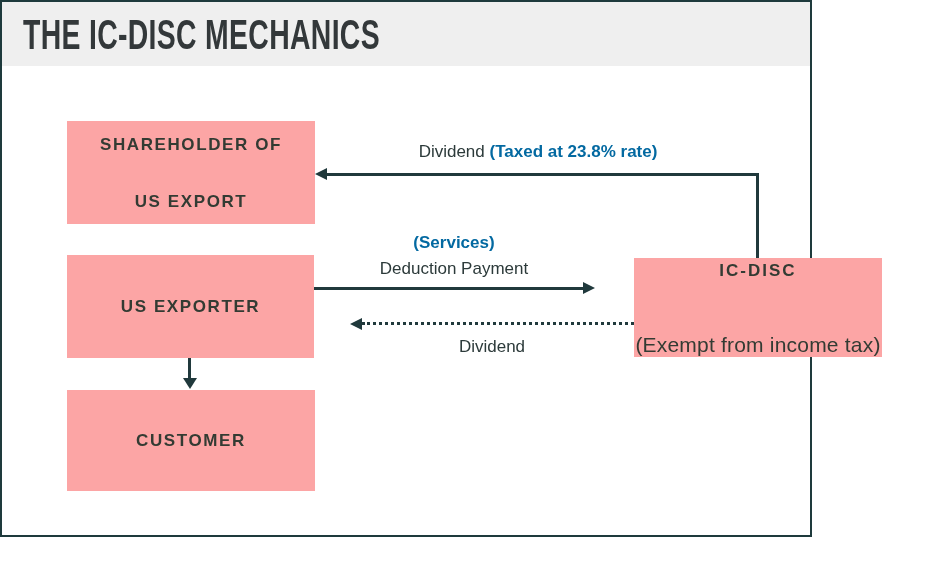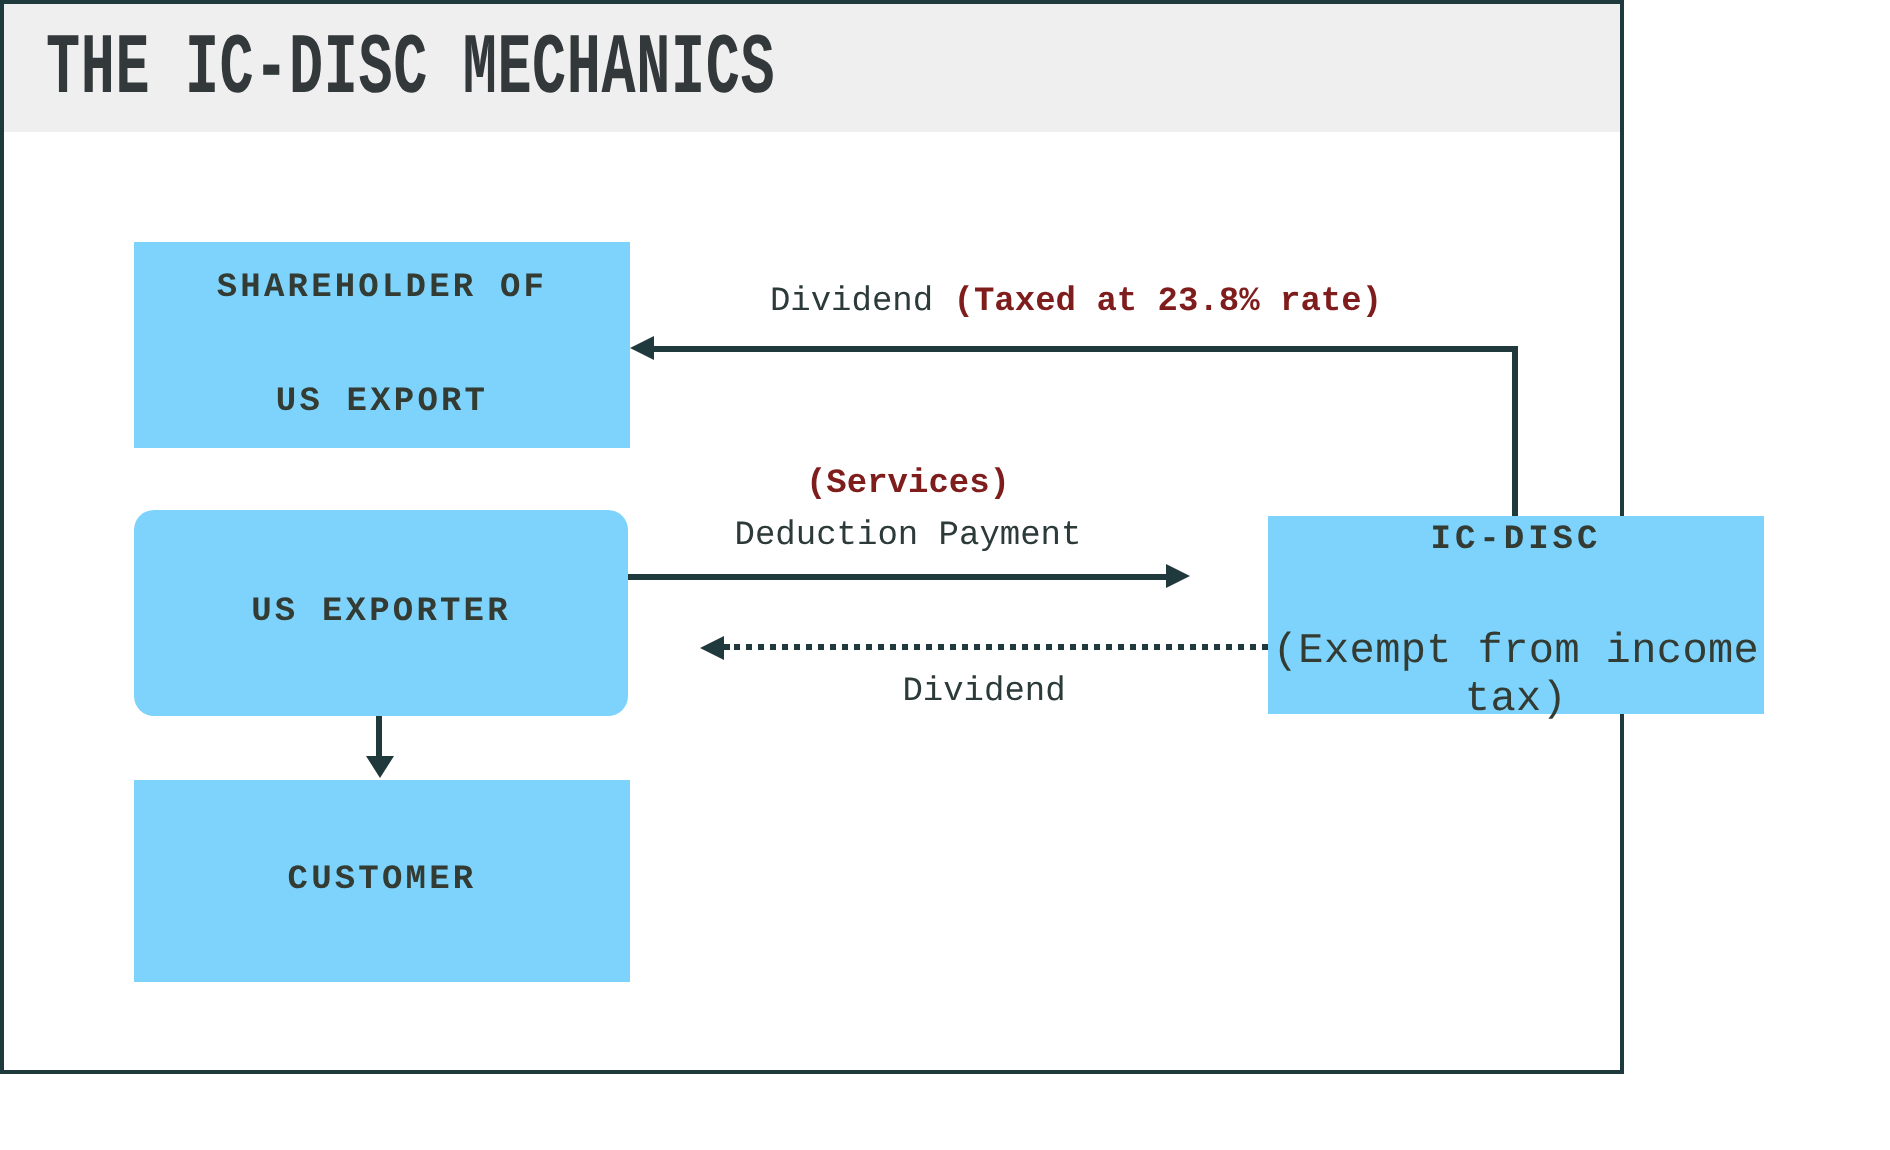--- a/index.html
+++ b/index.html
@@ -7,77 +7,76 @@
     width: 945px; height: 575px;
     background: #ffffff;
     font-family: "Liberation Sans", sans-serif;
     overflow: hidden;
   }
   .frame {
     position: absolute; left: 0; top: 0;
     width: 812px; height: 537px;
     border: 2px solid #1e3a3c;
     background: #ffffff;
-    font-family: Liberation Mono, monospace;
   }
   .header {
     position: absolute; left: 0; top: 0;
     width: 100%; height: 64px;
     background: #efefef;
     display: flex; align-items: center;
   }
   .title {
     display: inline-block;
     margin-left: 21px;
     font-size: 43px; font-weight: 700;
     letter-spacing: 0.5px;
     color: #33383a;
     transform: scaleX(0.66);
     transform-origin: left center;
     white-space: nowrap;
   }
   .gbox {
     position: absolute;
-    background: #7dd3fc;
+    background: #fca5a5;
     display: flex; flex-direction: column;
     align-items: center; justify-content: center;
     text-align: center;
     color: #333b33;
     gap: 32px;
   }
   .gbox .lbl {
     font-size: 17px; font-weight: 700;
     letter-spacing: 1.6px; line-height: 25px;
   }
   .gbox .sub {
     font-size: 21px; font-weight: 400;
     letter-spacing: 0.2px; line-height: 24px;
   }
   .box-shareholder { left: 65px; top: 119px; width: 248px; height: 103px; }
-  .box-exporter    { left: 65px; top: 253px; width: 247px; height: 103px; border-radius: 10px; }
+  .box-exporter    { left: 65px; top: 253px; width: 247px; height: 103px; }
   .box-customer    { left: 65px; top: 388px; width: 248px; height: 101px; text-align: center; }
   .box-icdisc      { left: 632px; top: 256px; width: 248px; height: 99px; justify-content: space-between; }
 
   .line { position: absolute; background: #20393c; }
   .dotted {
     position: absolute;
     border-top: 3px dotted #20393c;
     height: 0;
   }
   .ah { position: absolute; width: 0; height: 0; }
   .ah-left  { border-top: 6px solid transparent; border-bottom: 6px solid transparent; border-right: 12px solid #20393c; }
   .ah-right { border-top: 6px solid transparent; border-bottom: 6px solid transparent; border-left: 12px solid #20393c; }
   .ah-down  { border-left: 7px solid transparent; border-right: 7px solid transparent; border-top: 11px solid #20393c; }
 
   .note {
     position: absolute;
     font-size: 17px; color: #2c3a3a;
     text-align: center; white-space: nowrap;
   }
-  .note b { font-weight: 700; color: #7f1d1d; }
+  .note b { font-weight: 700; color: #0369a1; }
 </style>
 </head>
 <body>
 
 <div class="frame">
 
   <div class="header">
     <span class="title">THE IC-DISC MECHANICS</span>
   </div>
 

